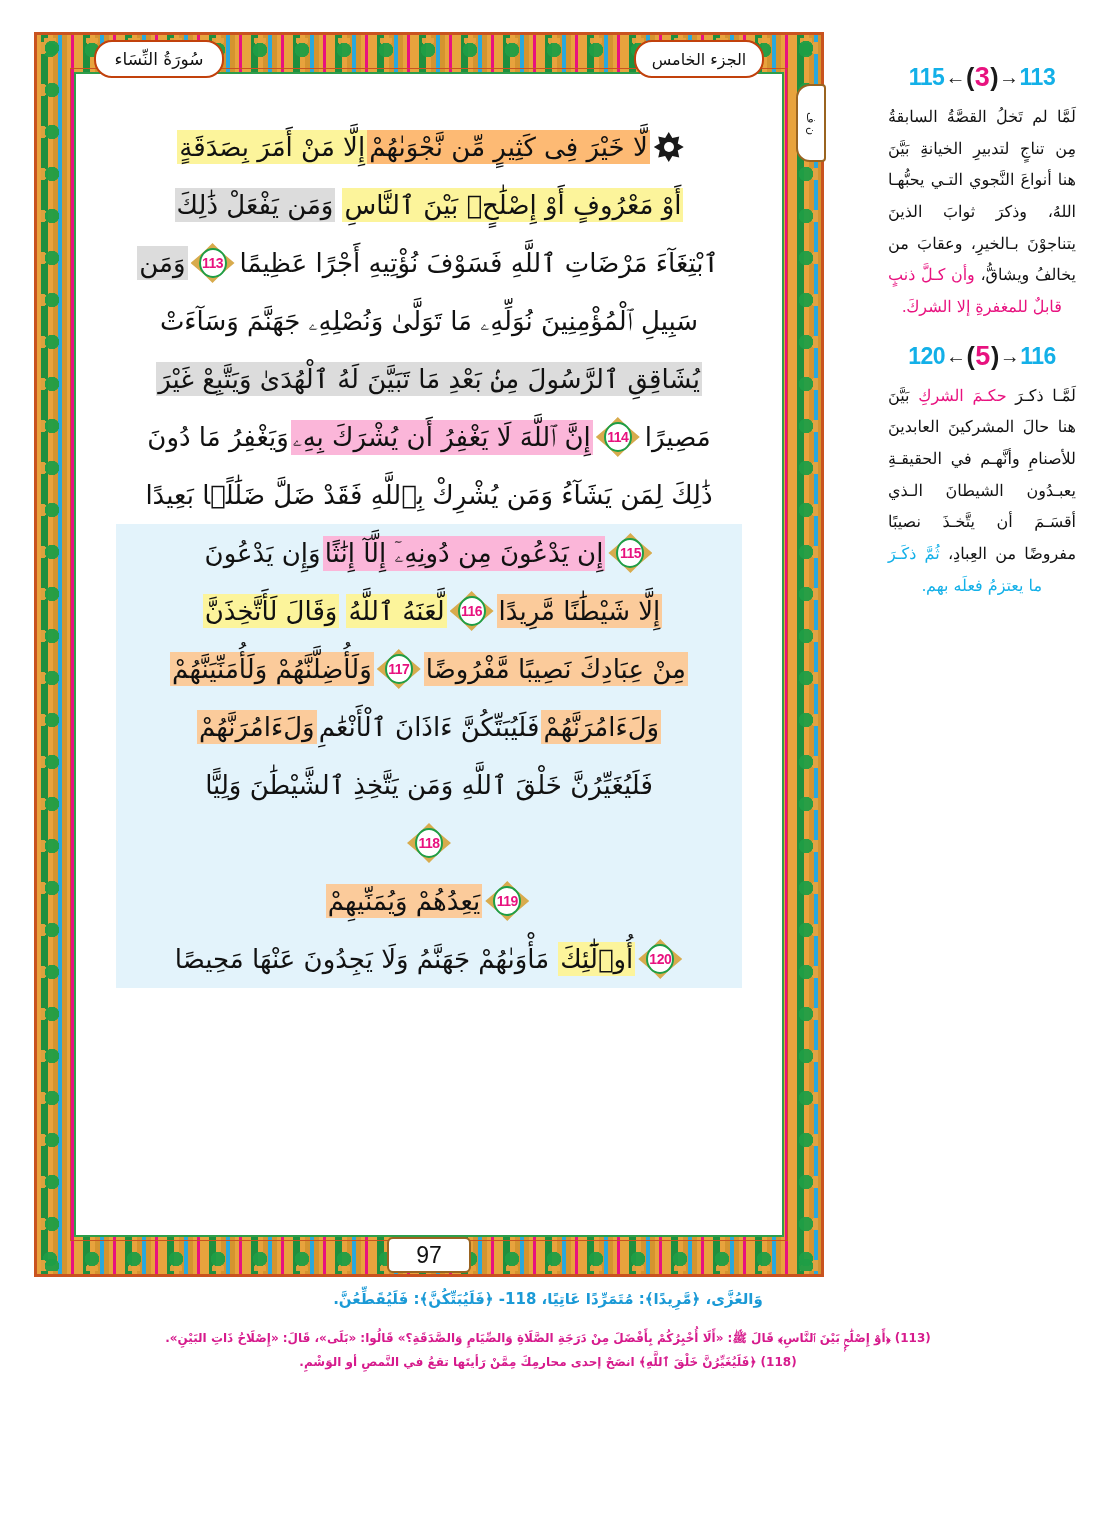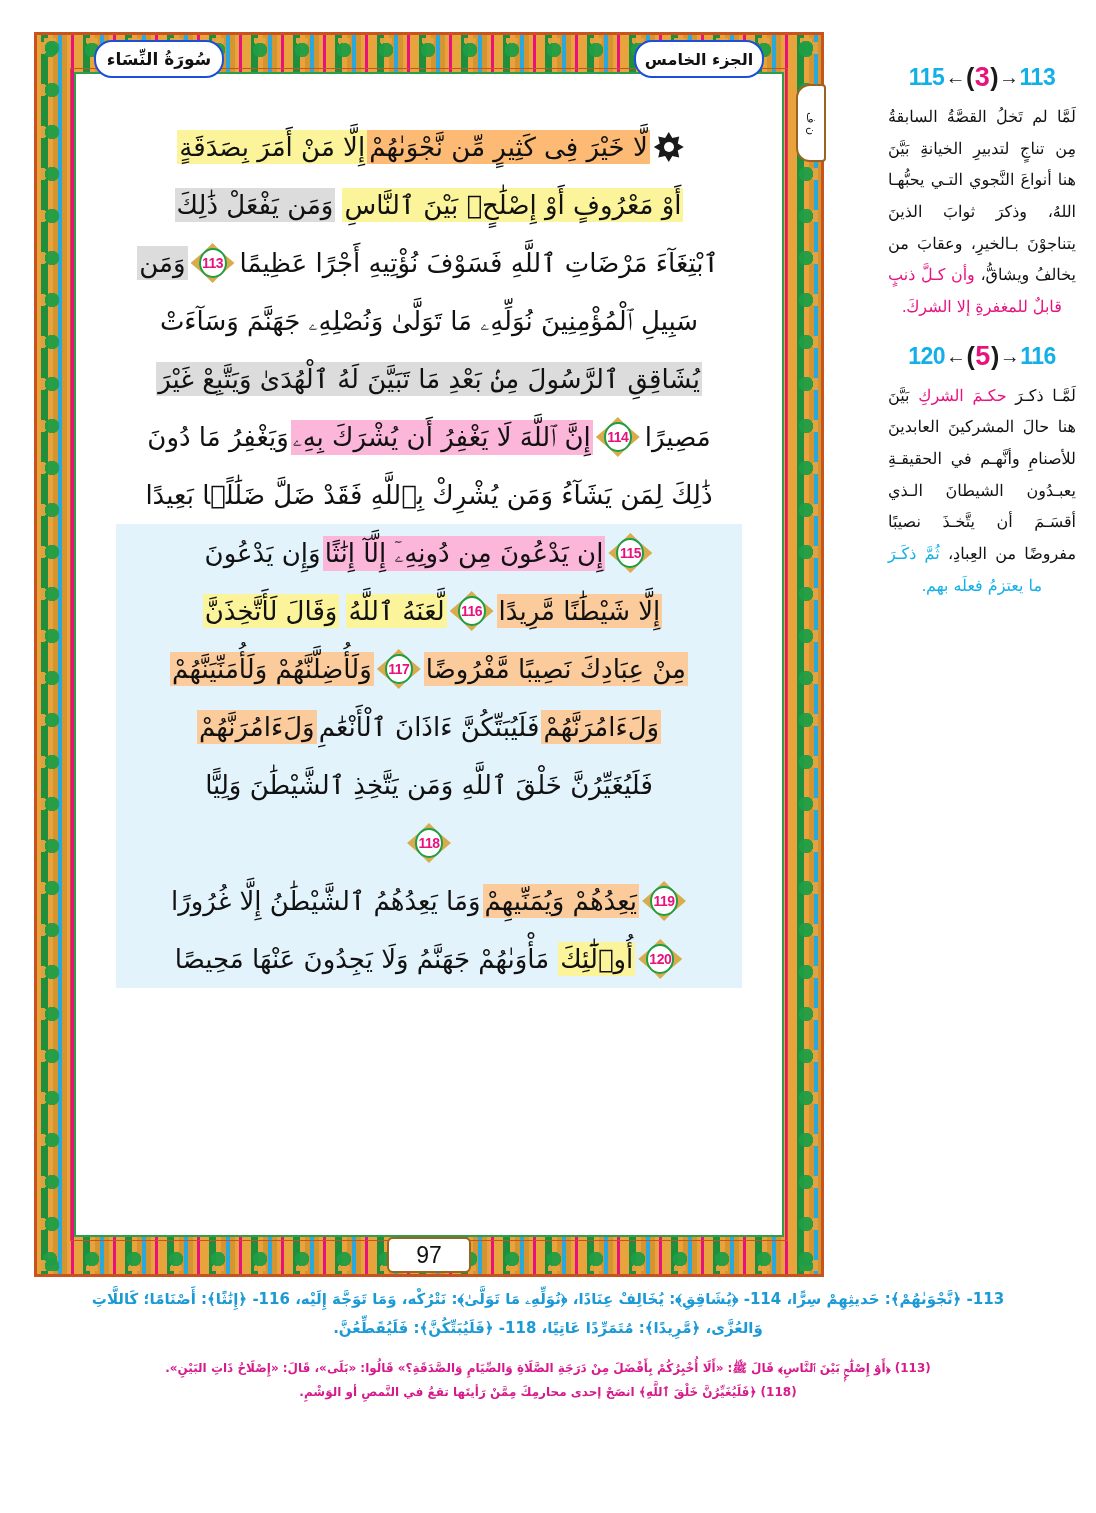--- a/index.html
+++ b/index.html
@@ -128,30 +128,30 @@
                       radial-gradient(circle at 22px 10px, #1f9e46 0 7px, transparent 7.5px),
                       radial-gradient(circle at 32px 10px, #e8a33d 0 6px, transparent 6.5px);
                     background-repeat: repeat-y; }
 
   
   .cartouche {
     position: absolute;
     top: 8px;
     height: 38px;
     background: #ffffff;
-    border: 2px solid #1d4ed8;
+    border: 2px solid #c2410c;
     border-radius: 18px;
     display: flex;
     align-items: center;
     justify-content: center;
     padding: 0 10px;
     z-index: 6;
     font-family: "DejaVu Sans", "Liberation Sans", sans-serif;
     font-size: 17px;
-    font-weight: bold;
+    font-weight: normal;
     color: #111;
     white-space: nowrap;
   }
   .cartouche.surah { left: 60px; width: 130px; }
   .cartouche.juz   { right: 60px; width: 130px; font-size: 16px; }
 
   
   .page-num {
     position: absolute;
     bottom: 4px;
@@ -408,21 +408,20 @@
         <div class="aya-line band-blue">
           <span class="ayamark">
             <span>118</span>
           </span>
         </div>
         <div class="aya-line band-blue">
           <span class="ayamark">
             <span>119</span>
           </span>
           <span class="seg hl-orange">يَعِدُهُمْ وَيُمَنِّيهِمْ</span>
-          <span class="seg hl-none">وَمَا يَعِدُهُمُ ٱلشَّيْطَٰنُ إِلَّا غُرُورًا</span>
         </div>
         <div class="aya-line band-blue">
           <span class="ayamark">
             <span>120</span>
           </span>
           <span class="seg hl-yellow">أُو۟لَٰٓئِكَ</span>
           <span class="seg hl-none">مَأْوَىٰهُمْ جَهَنَّمُ وَلَا يَجِدُونَ عَنْهَا مَحِيصًا</span>
         </div>
       </div>
   </div>
@@ -446,21 +445,20 @@
         <span class="grp">5</span>
         <span class="paren">)</span>
         <span class="arrow">→</span>
         <span class="num">116</span>
       </div>
       <div class="commentary-para"><span class="">لَمَّـا ذكـرَ </span><span class="pink">حكـمَ الشركِ</span><span class=""> بَيَّنَ هنا حالَ المشركينَ العابدينَ للأصنامِ وأنَّهـم في الحقيقـةِ يعبـدُون الشيطانَ الـذي أقسَـمَ أن يتَّخـذَ نصيبًا مفروضًا من العِبادِ، </span><span class="cyan">ثُمَّ ذكَـرَ ما يعتزمُ فعلَه بهم.</span></div>
     </div>
 
   <div class="footnotes">
     <div class="fn-cyan" id="fn-glossary">
-        <div>113- ﴿نَّجْوَىٰهُمْ﴾: حَديثِهِمْ سِرًّا، 114- ﴿يُشَاقِقِ﴾: يُخَالِفْ عِنَادًا، ﴿نُوَلِّهِۦ مَا تَوَلَّىٰ﴾: نَتْرُكْه، وَمَا تَوَجَّهَ إِلَيْه، 116- ﴿إِنَٰثًا﴾: أَصْنَامًا؛ كَاللَّاتِ</div>
         <div>وَالعُزَّى، ﴿مَّرِيدًا﴾: مُتَمَرِّدًا عَاتِيًا، 118- ﴿فَلَيُبَتِّكُنَّ﴾: فَلَيُقَطِّعُنَّ.</div>
       </div>
     <div class="fn-pink" id="fn-tafsir">
         <div class="ln">(113) ﴿أَوْ إِصْلَٰحٍۭ بَيْنَ ٱلنَّاسِ﴾ قَالَ ﷺ: «أَلَا أُخْبِرُكُمْ بِأَفْضَلَ مِنْ دَرَجَةِ الصَّلَاةِ وَالصِّيَامِ وَالصَّدَقَةِ؟» قَالُوا: «بَلَى»، قَالَ: «إِصْلَاحُ ذَاتِ البَيْنِ».</div>
         <div class="ln">(118) ﴿فَلَيُغَيِّرُنَّ خَلْقَ ٱللَّهِ﴾ انصَحْ إحدى محارمِكَ مِمَّنْ رَأيتَها تقعُ في النَّمصِ أو الوَشْمِ.</div>
       </div>
   </div>
 
 </div>
 

